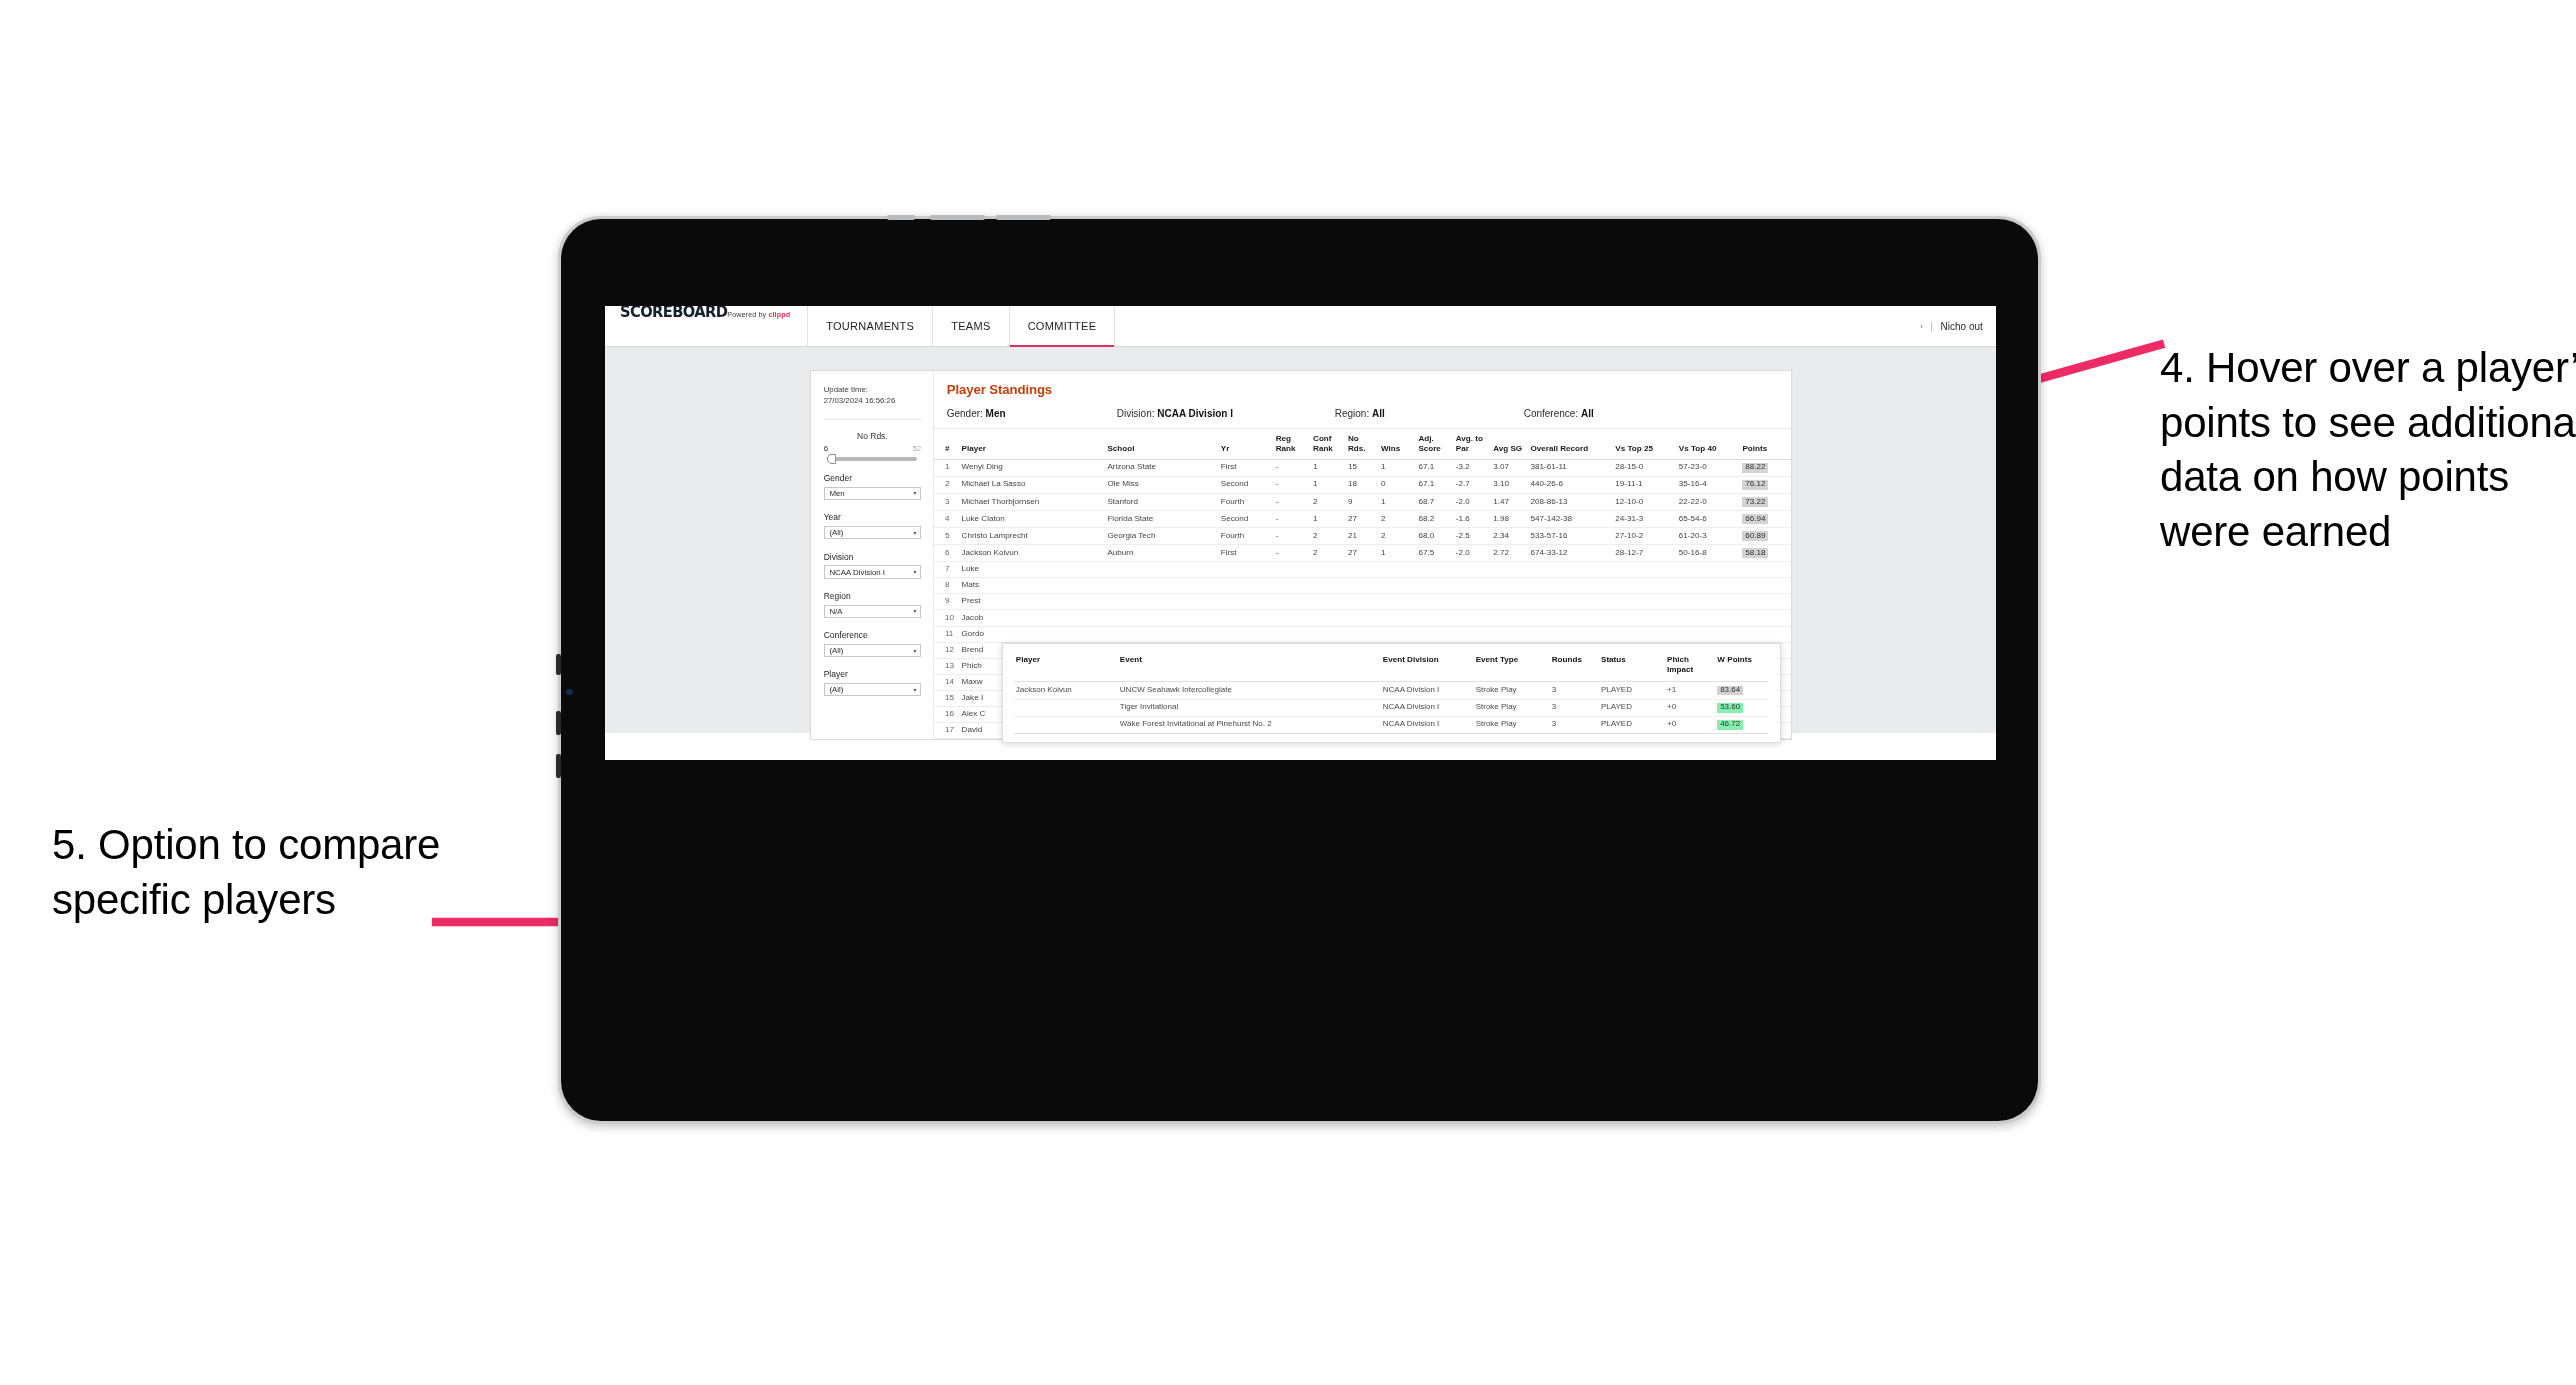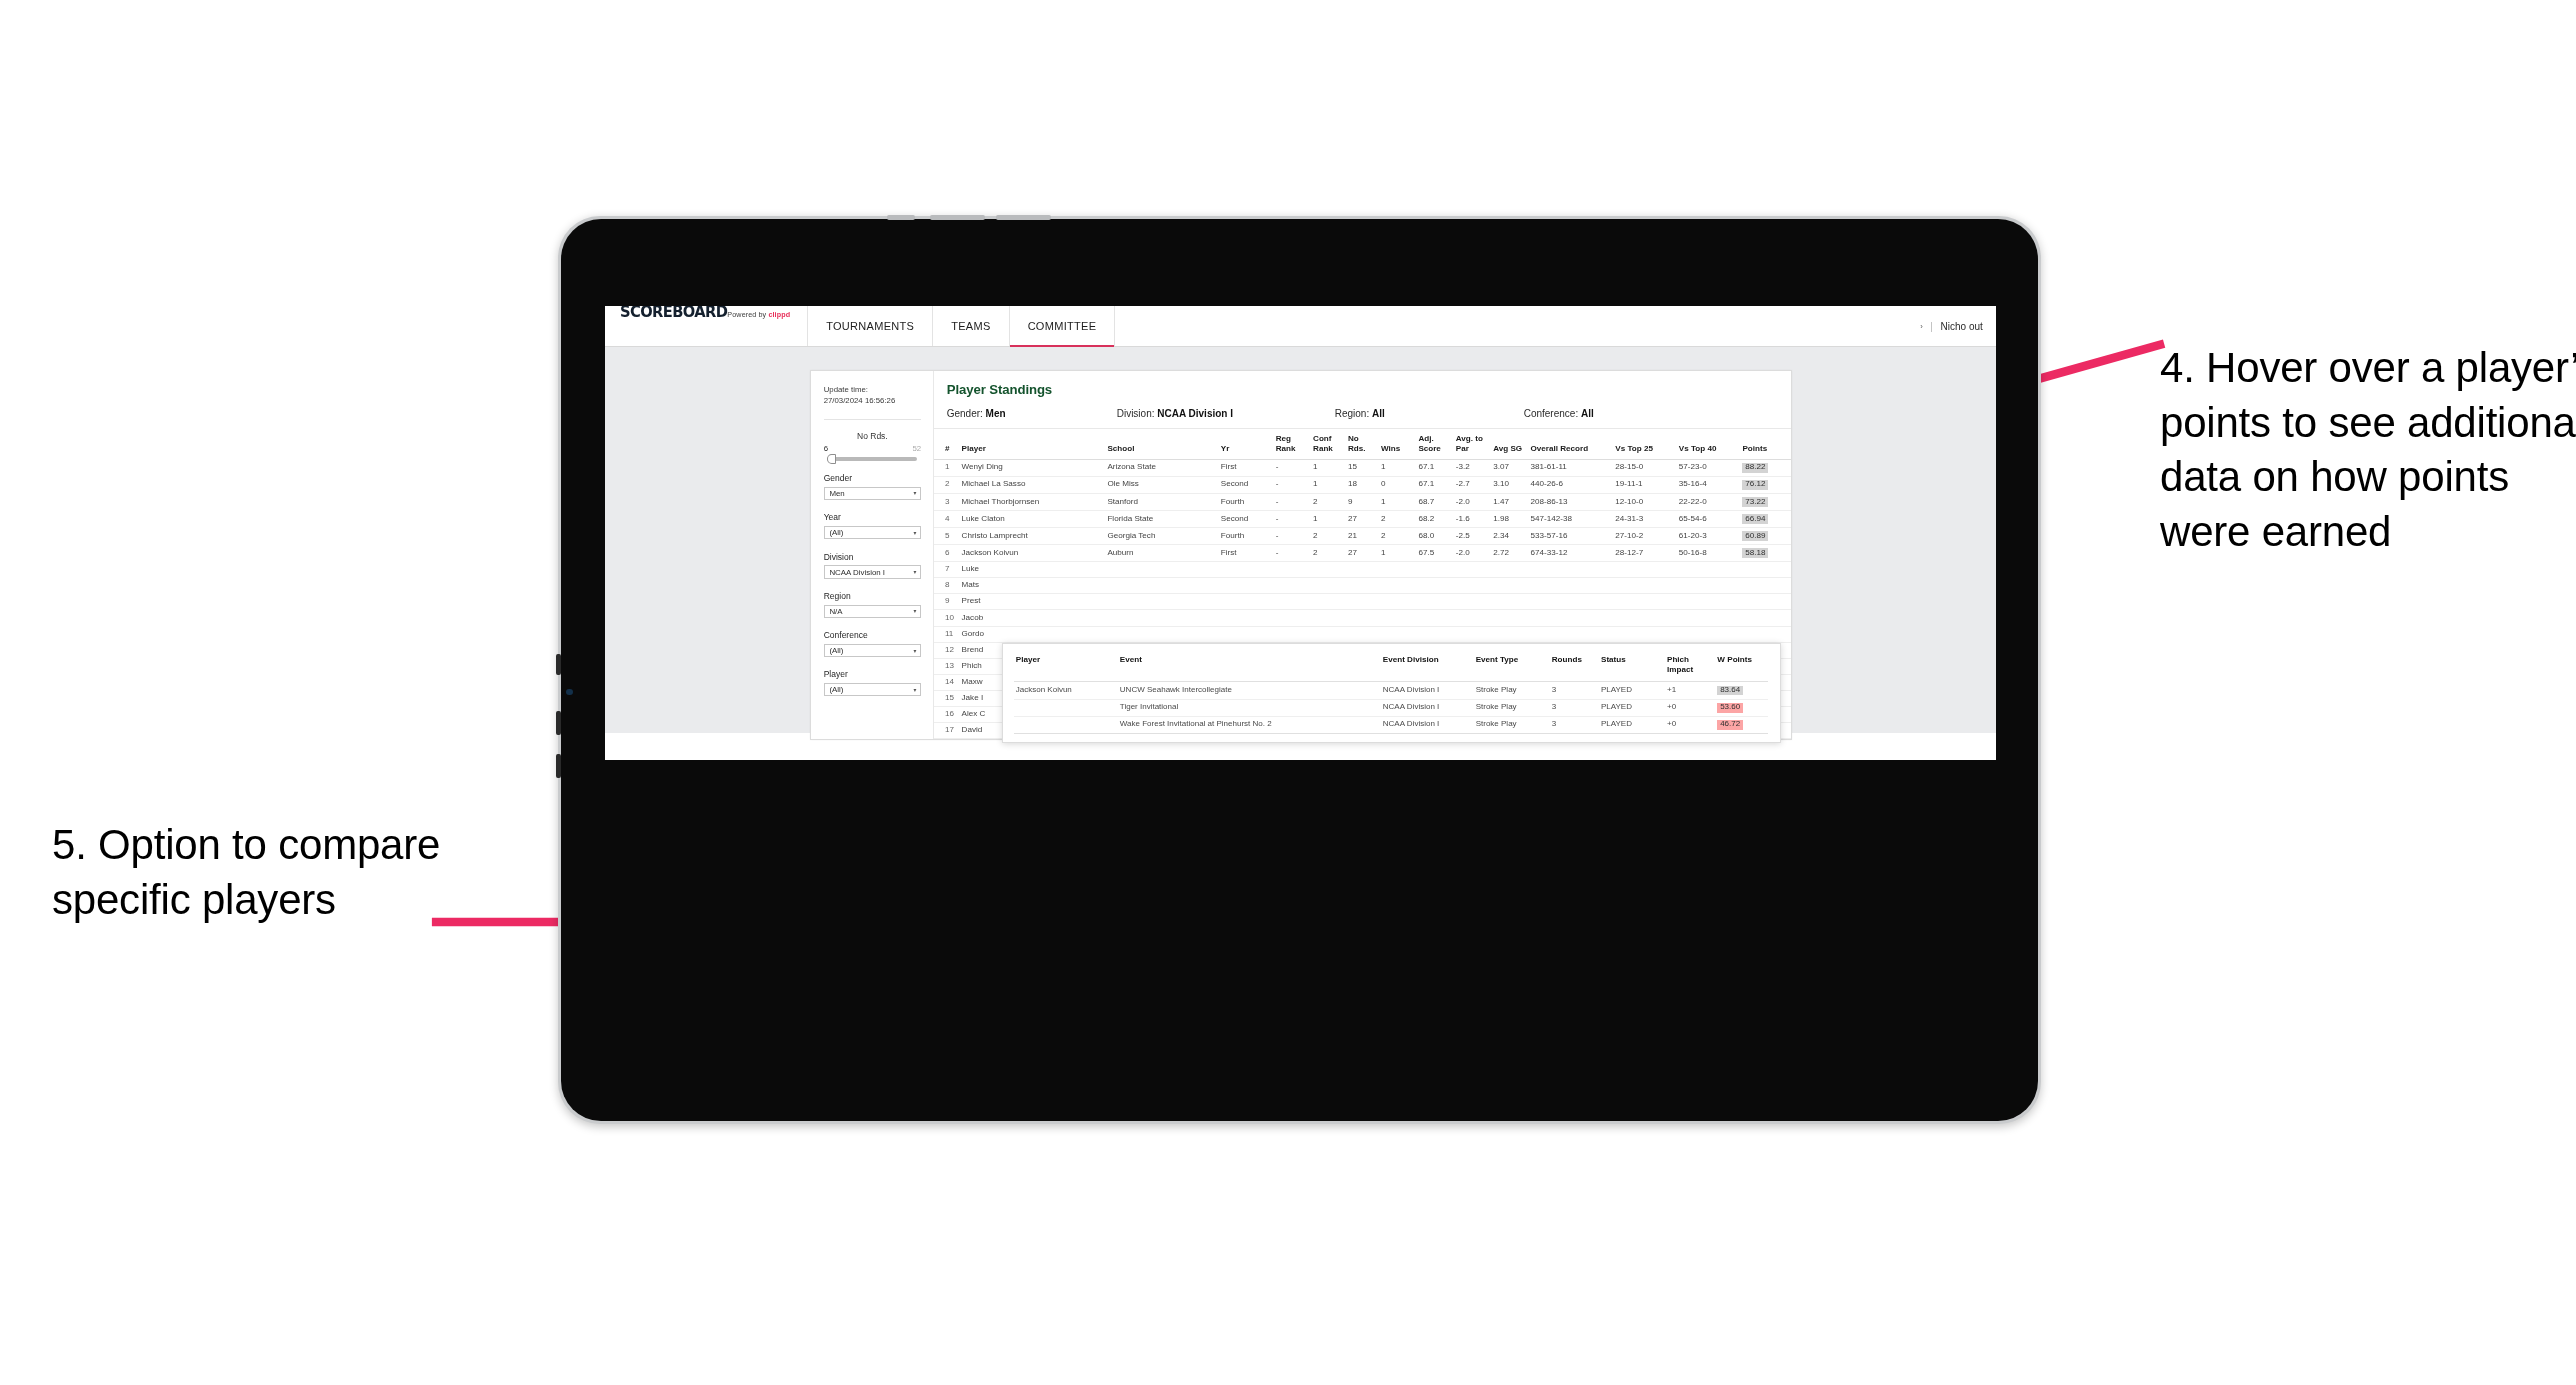--- a/index.html
+++ b/index.html
@@ -160,21 +160,21 @@
   }
   .slider-knob {
     position: absolute; left: 0px; top: -2.8px; width: 8.5px; height: 9.5px;
     background: #fff; border: 1.3px solid #8e8e8e; border-radius: 4.7px 0.9px 0.9px 4.7px;
     cursor: pointer;
   }
 
   
   #viz-main { flex: 1; min-width: 0; }
   .viz-header { padding: 11.4px 13.2px 9.5px 13.2px; border-bottom: 0.9px solid #e8e8e8; }
-  .viz-title { font-size: 13.2px; font-weight: 700; color: #14532d; letter-spacing: -0.1px; }
+  .viz-title { font-size: 13.2px; font-weight: 700; color: #c2410c; letter-spacing: -0.1px; }
   .viz-filters-row { display: flex; margin-top: 10.4px; font-size: 10px; color: #2b2b2b; }
   .vf { margin-right: 0; }
   .vf b { font-weight: 700; color: #111; }
   .vf:nth-child(1){ width: 170px; }
   .vf:nth-child(2){ width: 218px; }
   .vf:nth-child(3){ width: 189px; }
 
   
   table.stand { width: 100%; border-collapse: collapse; table-layout: fixed; }
   table.stand th {
@@ -196,21 +196,21 @@
   .c-nr   { width: 26.5px; }
   .c-w    { width: 30px; }
   .c-adj  { width: 30px; }
   .c-atp  { width: 30px; }
   .c-sg   { width: 30px; }
   .c-ovr  { width: 68px; }
   .c-t25  { width: 51px; }
   .c-t50  { width: 51px; }
   .c-pts  { width: 40px; padding-right: 17px !important; }
   .pts-cell { display:inline-block; background:#d3d3d3; padding: 0.5px 2.8px; color:#303030; }
-  .pts-cell.light { background: #fca5a5; }
+  .pts-cell.light { background: #86efac; }
 
   
   .hidden-row td { color: #7a7a7a; }
 
   
   #tooltip {
     position: absolute;
     left: 191px; top: 272px;
     width: 779px;
     background: #ffffff;

